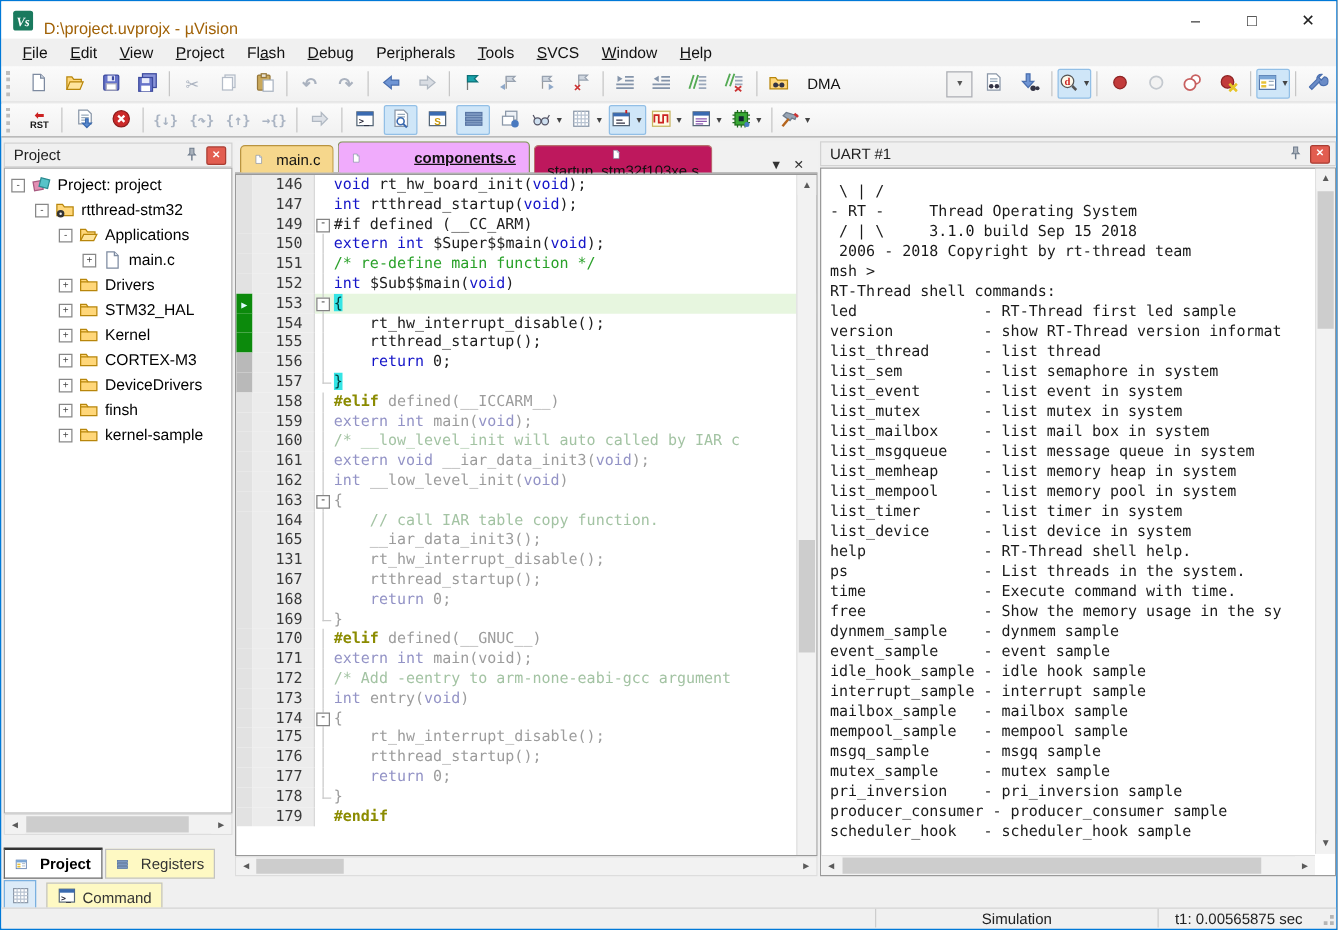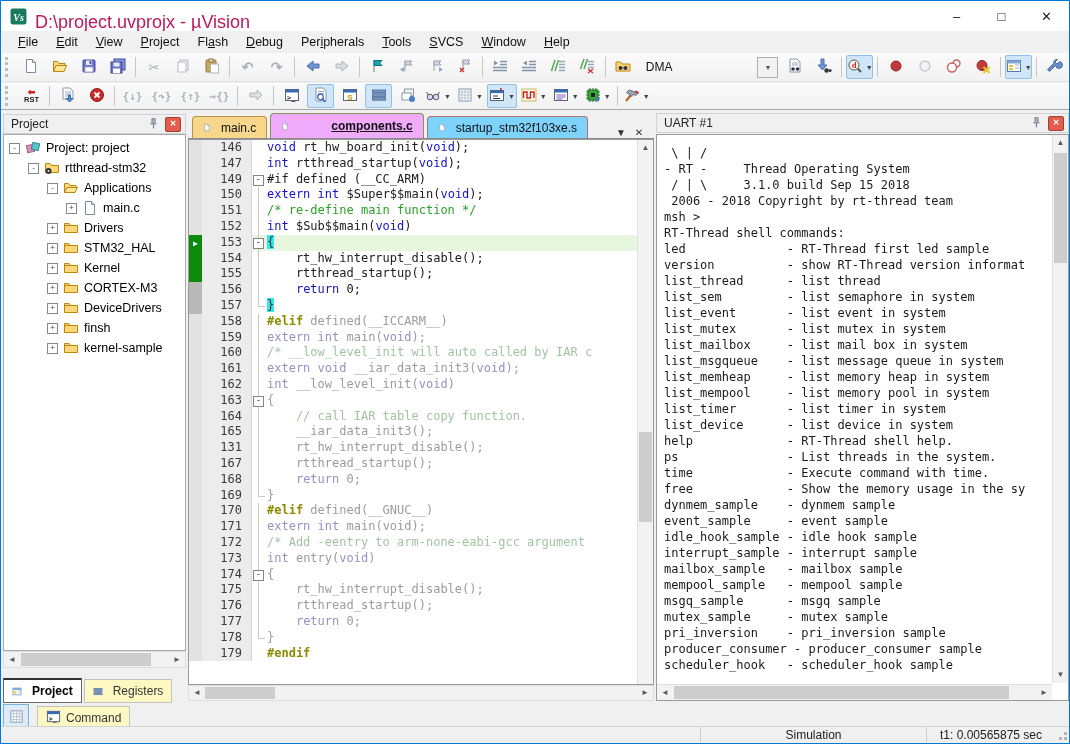--- a/index.html
+++ b/index.html
@@ -3,21 +3,21 @@
 <meta charset="utf-8">
 <style>
   html,body{margin:0;padding:0;background:#888;}
   .window{position:relative;width:1070px;height:744px;background:#f0f0f0;border:1px solid #0079d8;
     font-family:"Liberation Sans",sans-serif;overflow:hidden;box-sizing:border-box;}
   .abs{position:absolute;box-sizing:border-box;}
   
   .titlebar{left:0;top:0;right:0;height:30px;background:#ffffff;display:flex;align-items:center;}
   .app-icon{width:17px;height:17px;margin-left:9px;}
   .app-icon svg{width:17px;height:17px;}
-  .title-text{margin-left:8px;font-size:18px;color:#be185d;margin-top:12px;}
+  .title-text{margin-left:8px;font-size:13px;color:#a16207;margin-top:12px;}
   .win-controls{margin-left:auto;display:flex;height:100%;}
   .wc{width:45px;height:100%;display:flex;align-items:center;justify-content:center;font-size:13px;color:#222;}
   
   .menubar{left:0;top:30px;right:0;height:22px;background:#f0f0f0;display:flex;align-items:center;padding-left:8px;font-size:12.5px;color:#111;}
   .menu-item{padding:2px 9px;}
   .menu-item u{text-decoration:underline;}
   
   .tb{left:0;right:0;background:linear-gradient(#fbfbfb,#f1f1f1);display:flex;align-items:center;padding-left:2px;}
   .tb1{top:52px;height:29px;border-bottom:1px solid #e2e2e2;}
   .tb2{top:82px;height:27px;border-bottom:1px solid #a8a8a8;}
@@ -638,21 +638,21 @@
       </div>
       <div class="etab active" style="background: #f0abfc; border-color: rgb(132, 148, 92); gap: 32px;">
         <span style="display: inline-flex; width: 13px; height: 13px; margin-right: 5px;">
           <svg viewBox="0 0 16 16">
             <path d="M3.5 1.5h6l3 3v10h-9z" fill="#fff" stroke="#7d8aa0"></path>
             <path d="M9.5 1.5v3h3" fill="#dde5ef" stroke="#7d8aa0"></path>
           </svg>
         </span>
         <span class="elabel">components.c</span>
       </div>
-      <div class="etab" style="background: #7dd3fc; border-color: rgb(181, 113, 109);">
+      <div class="etab" style="background: #be185d; border-color: rgb(181, 113, 109); flex-direction: column;">
         <span style="display: inline-flex; width: 13px; height: 13px; margin-right: 5px;">
           <svg viewBox="0 0 16 16">
             <path d="M3.5 1.5h6l3 3v10h-9z" fill="#fff" stroke="#7d8aa0"></path>
             <path d="M9.5 1.5v3h3" fill="#dde5ef" stroke="#7d8aa0"></path>
           </svg>
         </span>
         <span class="elabel">startup_stm32f103xe.s</span>
       </div>
       <div class="etabctl">
         <span class="ec">▼</span>

